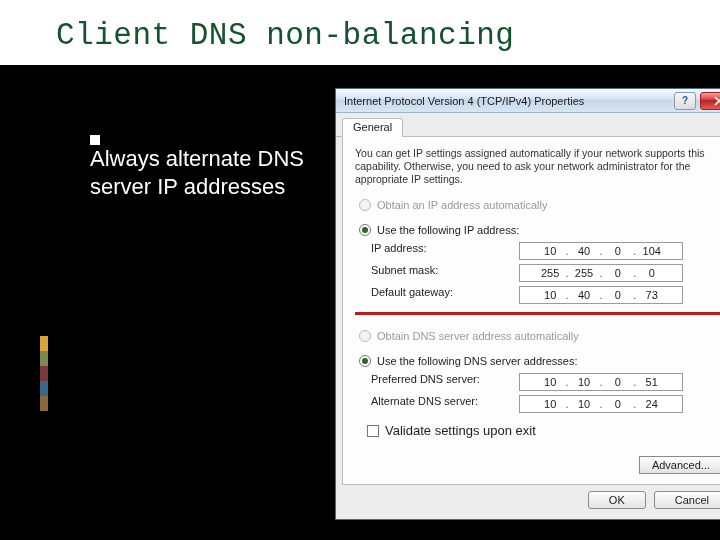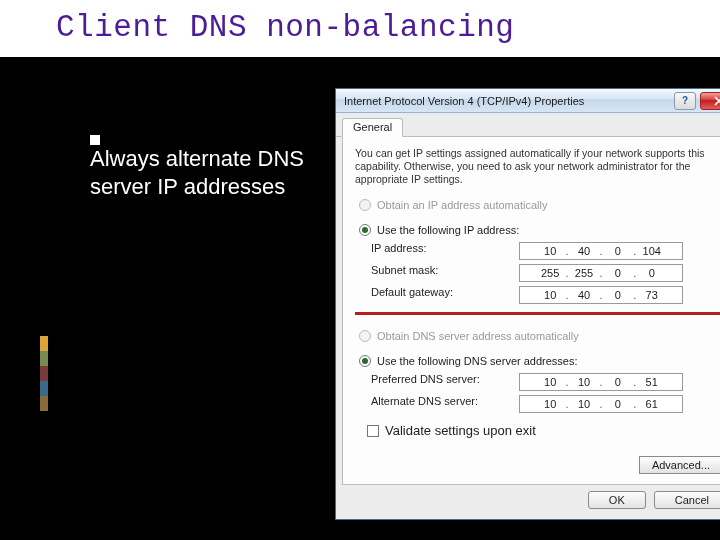--- a/index.html
+++ b/index.html
@@ -5,24 +5,24 @@
   * { box-sizing: border-box; margin: 0; padding: 0; }
   body {
     width: 720px; height: 540px;
     background: #000;
     font-family: "Segoe UI", Tahoma, sans-serif;
     position: relative;
     overflow: hidden;
   }
   .slide-title {
     font-family: "Consolas", "Courier New", monospace;
-    color: #4c1d95;
+    color: #14532d;
     background: #fff;
     font-size: 31px;
-    padding: 10px 0 12px 56px;
+    padding: 18px 0 12px 56px;
     letter-spacing: 0.5px;
   }
   .bullet-area {
     position: absolute;
     left: 90px; top: 126px;
     width: 250px;
     color: #fff;
   }
   .bullet {
     display: flex;
@@ -294,21 +294,21 @@
         </div>
         <div class="fieldrow">
           <div class="lbl">Alternate DNS server:</div>
           <div class="ipbox">
             <span class="oct">10</span>
               <span class="dot">.</span>
             <span class="oct">10</span>
               <span class="dot">.</span>
             <span class="oct">0</span>
               <span class="dot">.</span>
-            <span class="oct">61</span>
+            <span class="oct">24</span>
           </div>
         </div>
       </div>
     </div>
 
     <div class="check-row">
       <div class="check"></div>
       <span>Validate settings upon exit</span>
     </div>
 

